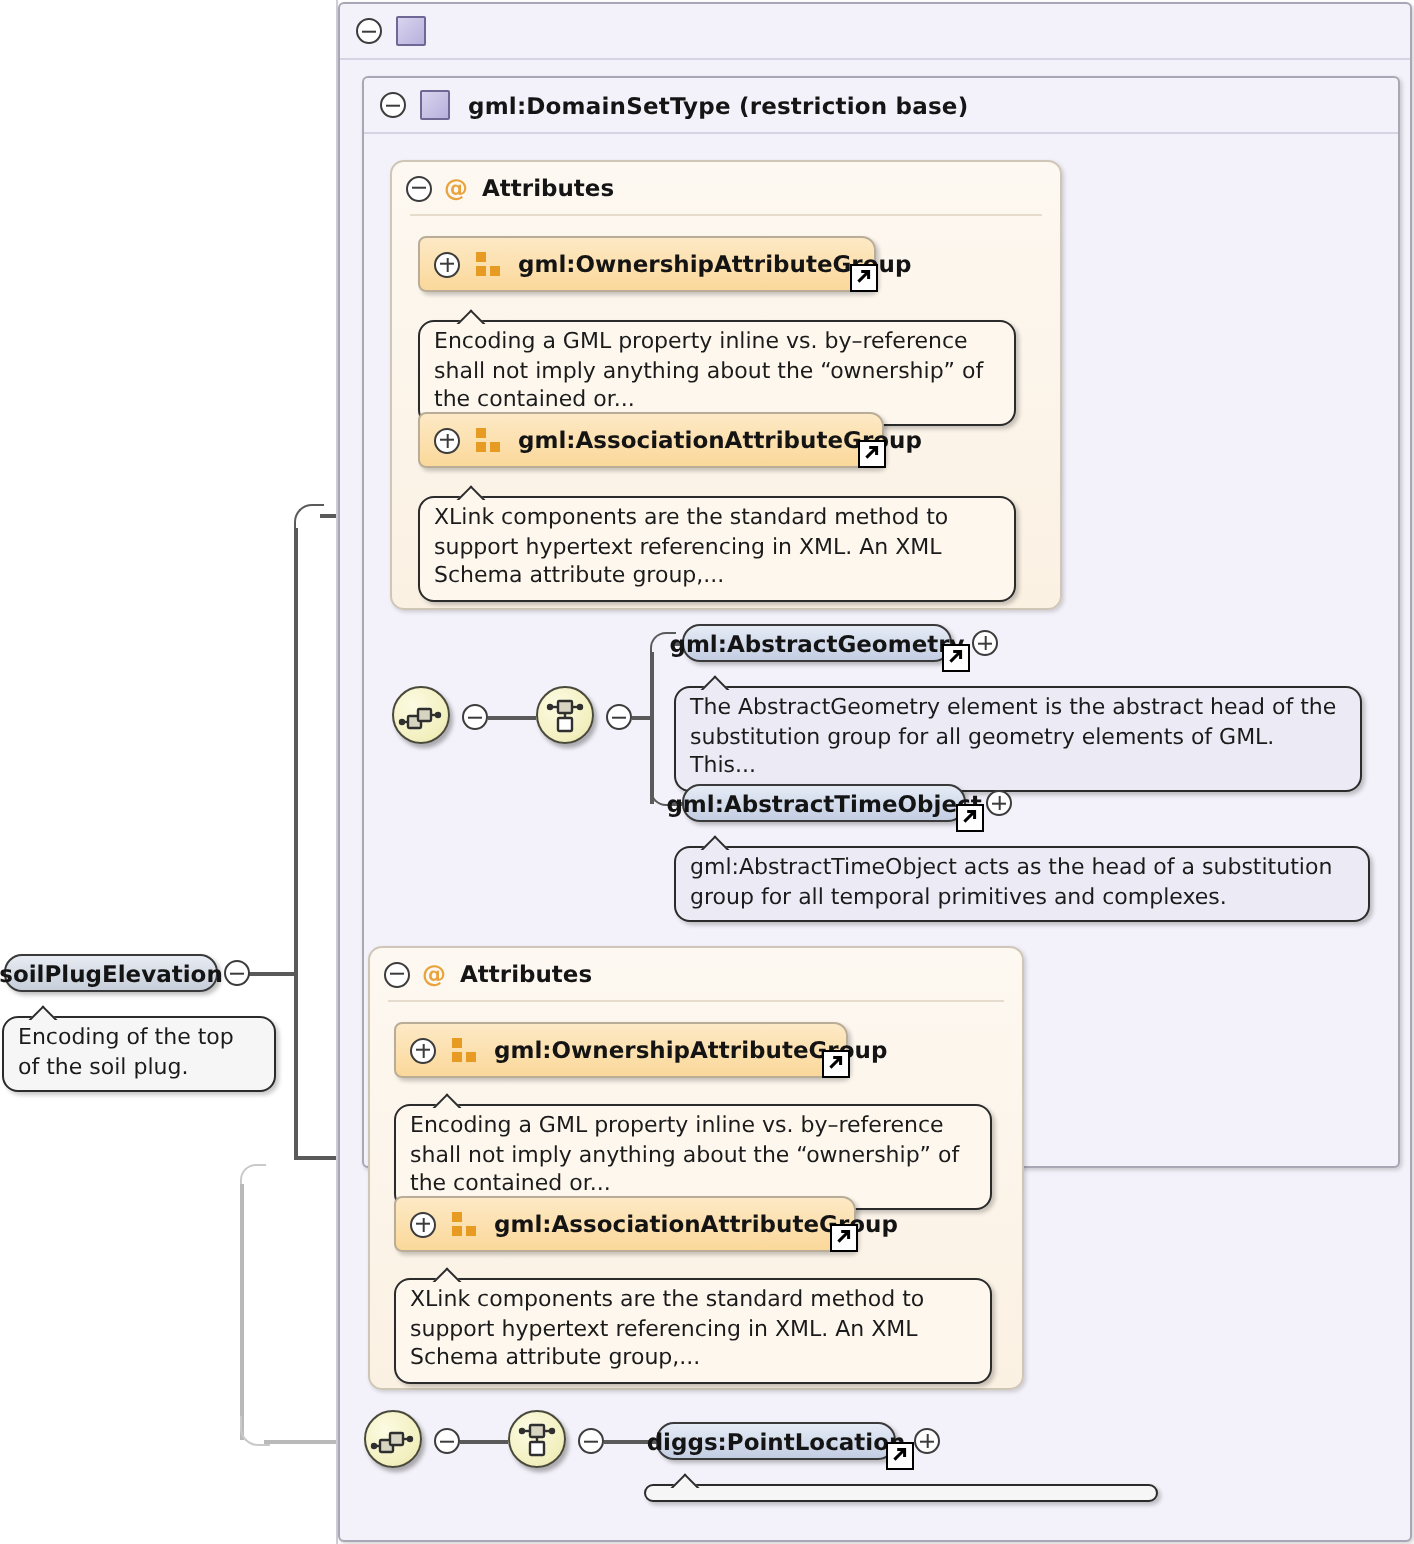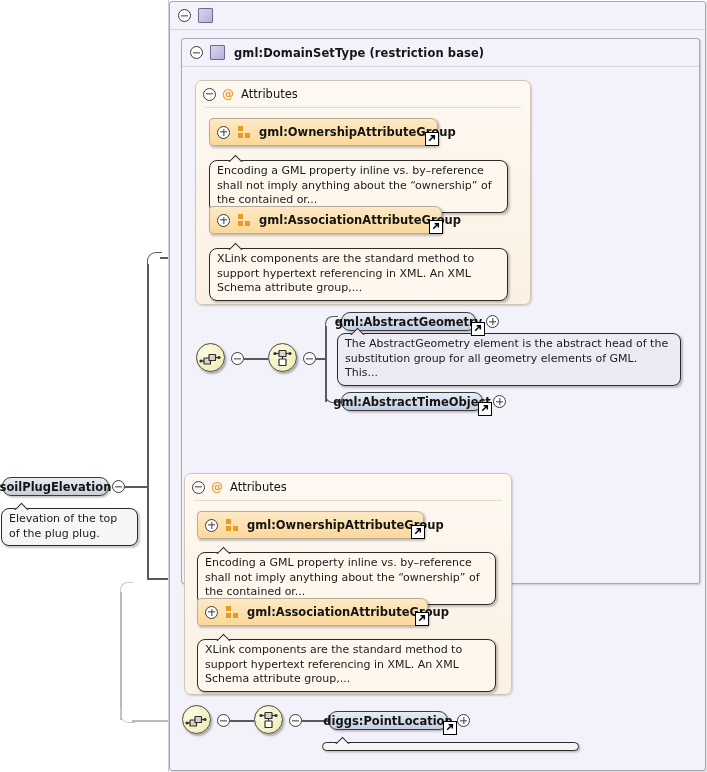--- a/index.html
+++ b/index.html
@@ -54,21 +54,21 @@
     box-sizing:border-box;
   }
   .attr-head{
     position:absolute;left:0;top:0;right:0;height:26px;
     display:flex;align-items:center;padding-left:7px;box-sizing:border-box;
   }
   .attr-rule{
     position:absolute;left:9px;right:9px;top:26px;height:1px;
     background:#e6dccd;
   }
-  .attr-title{font-size:11.5px;font-weight:normal;color:#151515;text-align:center;}
+  .attr-title{font-size:11.5px;font-weight:bold;color:#151515;text-align:center;}
   .at-glyph{
     font-size:12px;color:#e8a33d;font-weight:bold;
     margin:0 7px 0 6px;line-height:1;
   }
 
   
   .circ{
     width:13px;height:13px;border-radius:50%;
     border:1.3px solid #3c3c3c;background:#ffffff;
     position:relative;flex:none;box-sizing:border-box;
@@ -297,42 +297,46 @@
 
   <div class="elbox" style="left:341px;top:312px;width:135px;">
     <span class="label">gml:AbstractGeometry</span>
   </div>
   <div class="extlink" style="left:471px;top:322px;">
     <svg width="11" height="11" viewBox="0 0 11 11">
         <path d="M3.2 7.8 L8 3 M4.6 2.8 L8.3 2.8 L8.3 6.5" stroke="#000" stroke-width="1.5" fill="none"></path>
       </svg>
   </div>
   <div class="circ plus" style="position:absolute;left:486px;top:315px;"></div>
-  <div class="bubble lav" style="left:337px;top:333px;width:344px;">
+  <div class="bubble lav" style="left:337px;top:343px;width:344px;">
     <span class="tip" style="left:12px;"></span>
     <span>The AbstractGeometry element is the abstract head of the substitution group for all geometry elements of GML. This...</span>
   </div>
 
   <div class="elbox" style="left:341px;top:392px;width:142px;">
     <span class="label">gml:AbstractTimeObject</span>
   </div>
   <div class="extlink" style="left:478px;top:402px;">
     <svg width="11" height="11" viewBox="0 0 11 11">
         <path d="M3.2 7.8 L8 3 M4.6 2.8 L8.3 2.8 L8.3 6.5" stroke="#000" stroke-width="1.5" fill="none"></path>
       </svg>
   </div>
   <div class="circ plus" style="position:absolute;left:493px;top:395px;"></div>
+  <div class="bubble lav" style="left:337px;top:423px;width:348px;">
+    <span class="tip" style="left:12px;"></span>
+    <span>gml:AbstractTimeObject acts as the head of a substitution group for all temporal primitives and complexes.</span>
+  </div>
 
   <div class="elbox root" style="left:2px;top:477px;width:107px;">
     <span class="label">soilPlugElevation</span>
   </div>
   <div class="circ" style="position:absolute;left:112px;top:480px;"></div>
   <div class="bubble plain" style="left:1px;top:508px;width:137px;">
     <span class="tip" style="left:12px;"></span>
-    <span>Elevation of the top of the plug plug.</span>
+    <span>Encoding of the top of the soil plug.</span>
   </div>
 
   <div class="attrpanel" style="left:184px;top:473px;width:328px;height:222px;">
     <div class="attr-head">
       <div class="circ"></div>
       <span class="at-glyph">@</span>
       <span class="attr-title">Attributes</span>
     </div>
     <div class="attr-rule"></div>
   </div>

